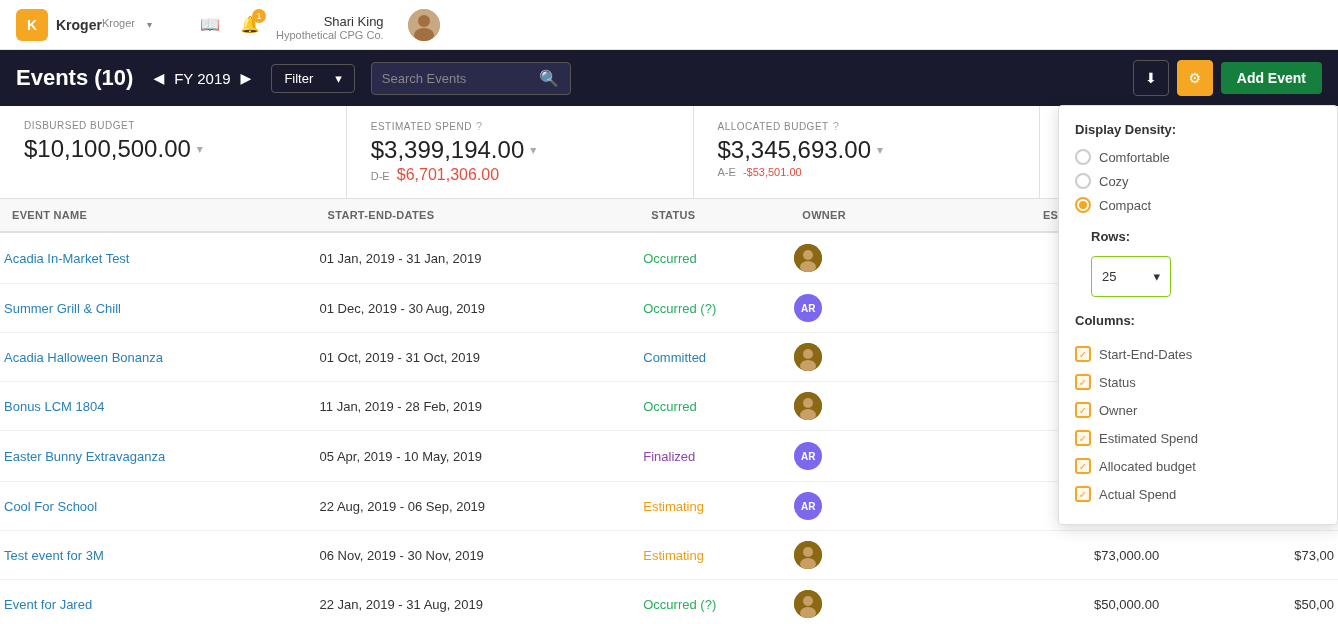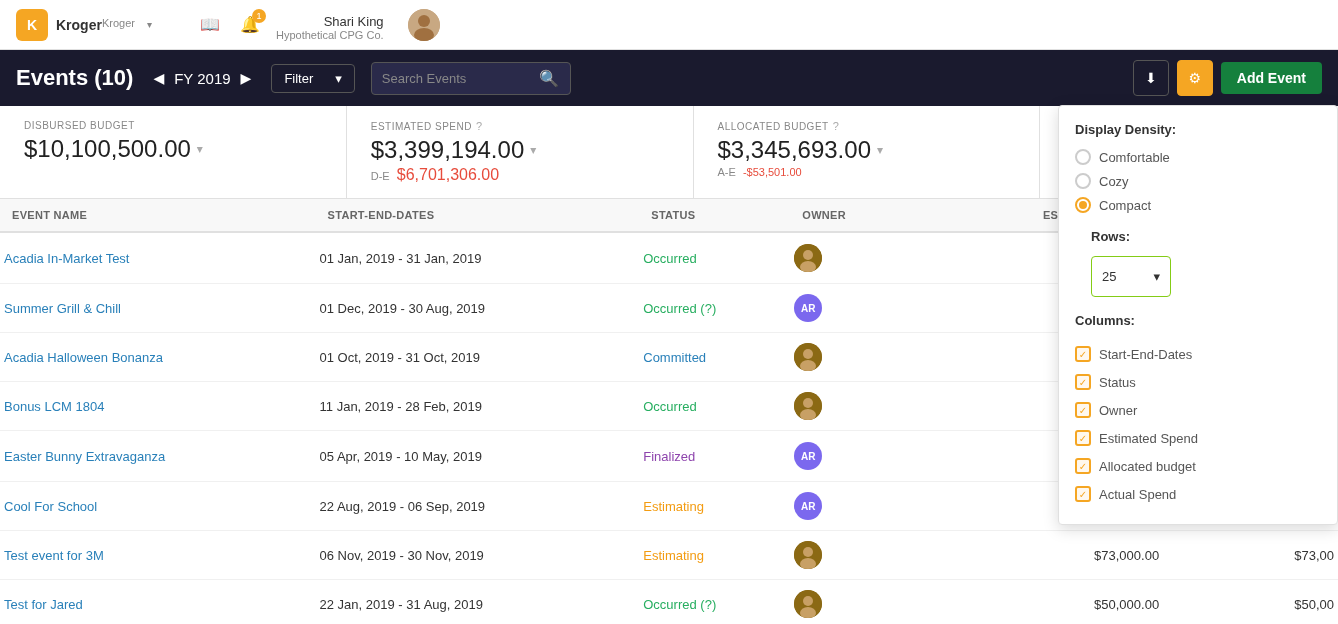--- a/index.html
+++ b/index.html
@@ -344,21 +344,21 @@
     </div>
           </td>
     <td class="amount">$73,000.00</td>
     <td class="amount">
       $73,00<br>
       
     </td>
   </tr>
         <tr>
     <td>
-      <a class="event-link">Test for Jared</a>
+      <a class="event-link">Event for Jared</a>
     </td>
     <td>22 Jan, 2019 - 31 Aug, 2019</td>
     <td>
       <span class="status-occurred">Occurred (?)</span>
     </td>
     <td>
             <div class="owner-avatar brown" style="background:#8B6914;padding:0;overflow:hidden;">
       <svg width="28" height="28" viewBox="0 0 28 28">
                 <circle cx="14" cy="14" r="14" fill="#8B6914"></circle>
                 <circle cx="14" cy="11" r="5" fill="#c8a065"></circle>

